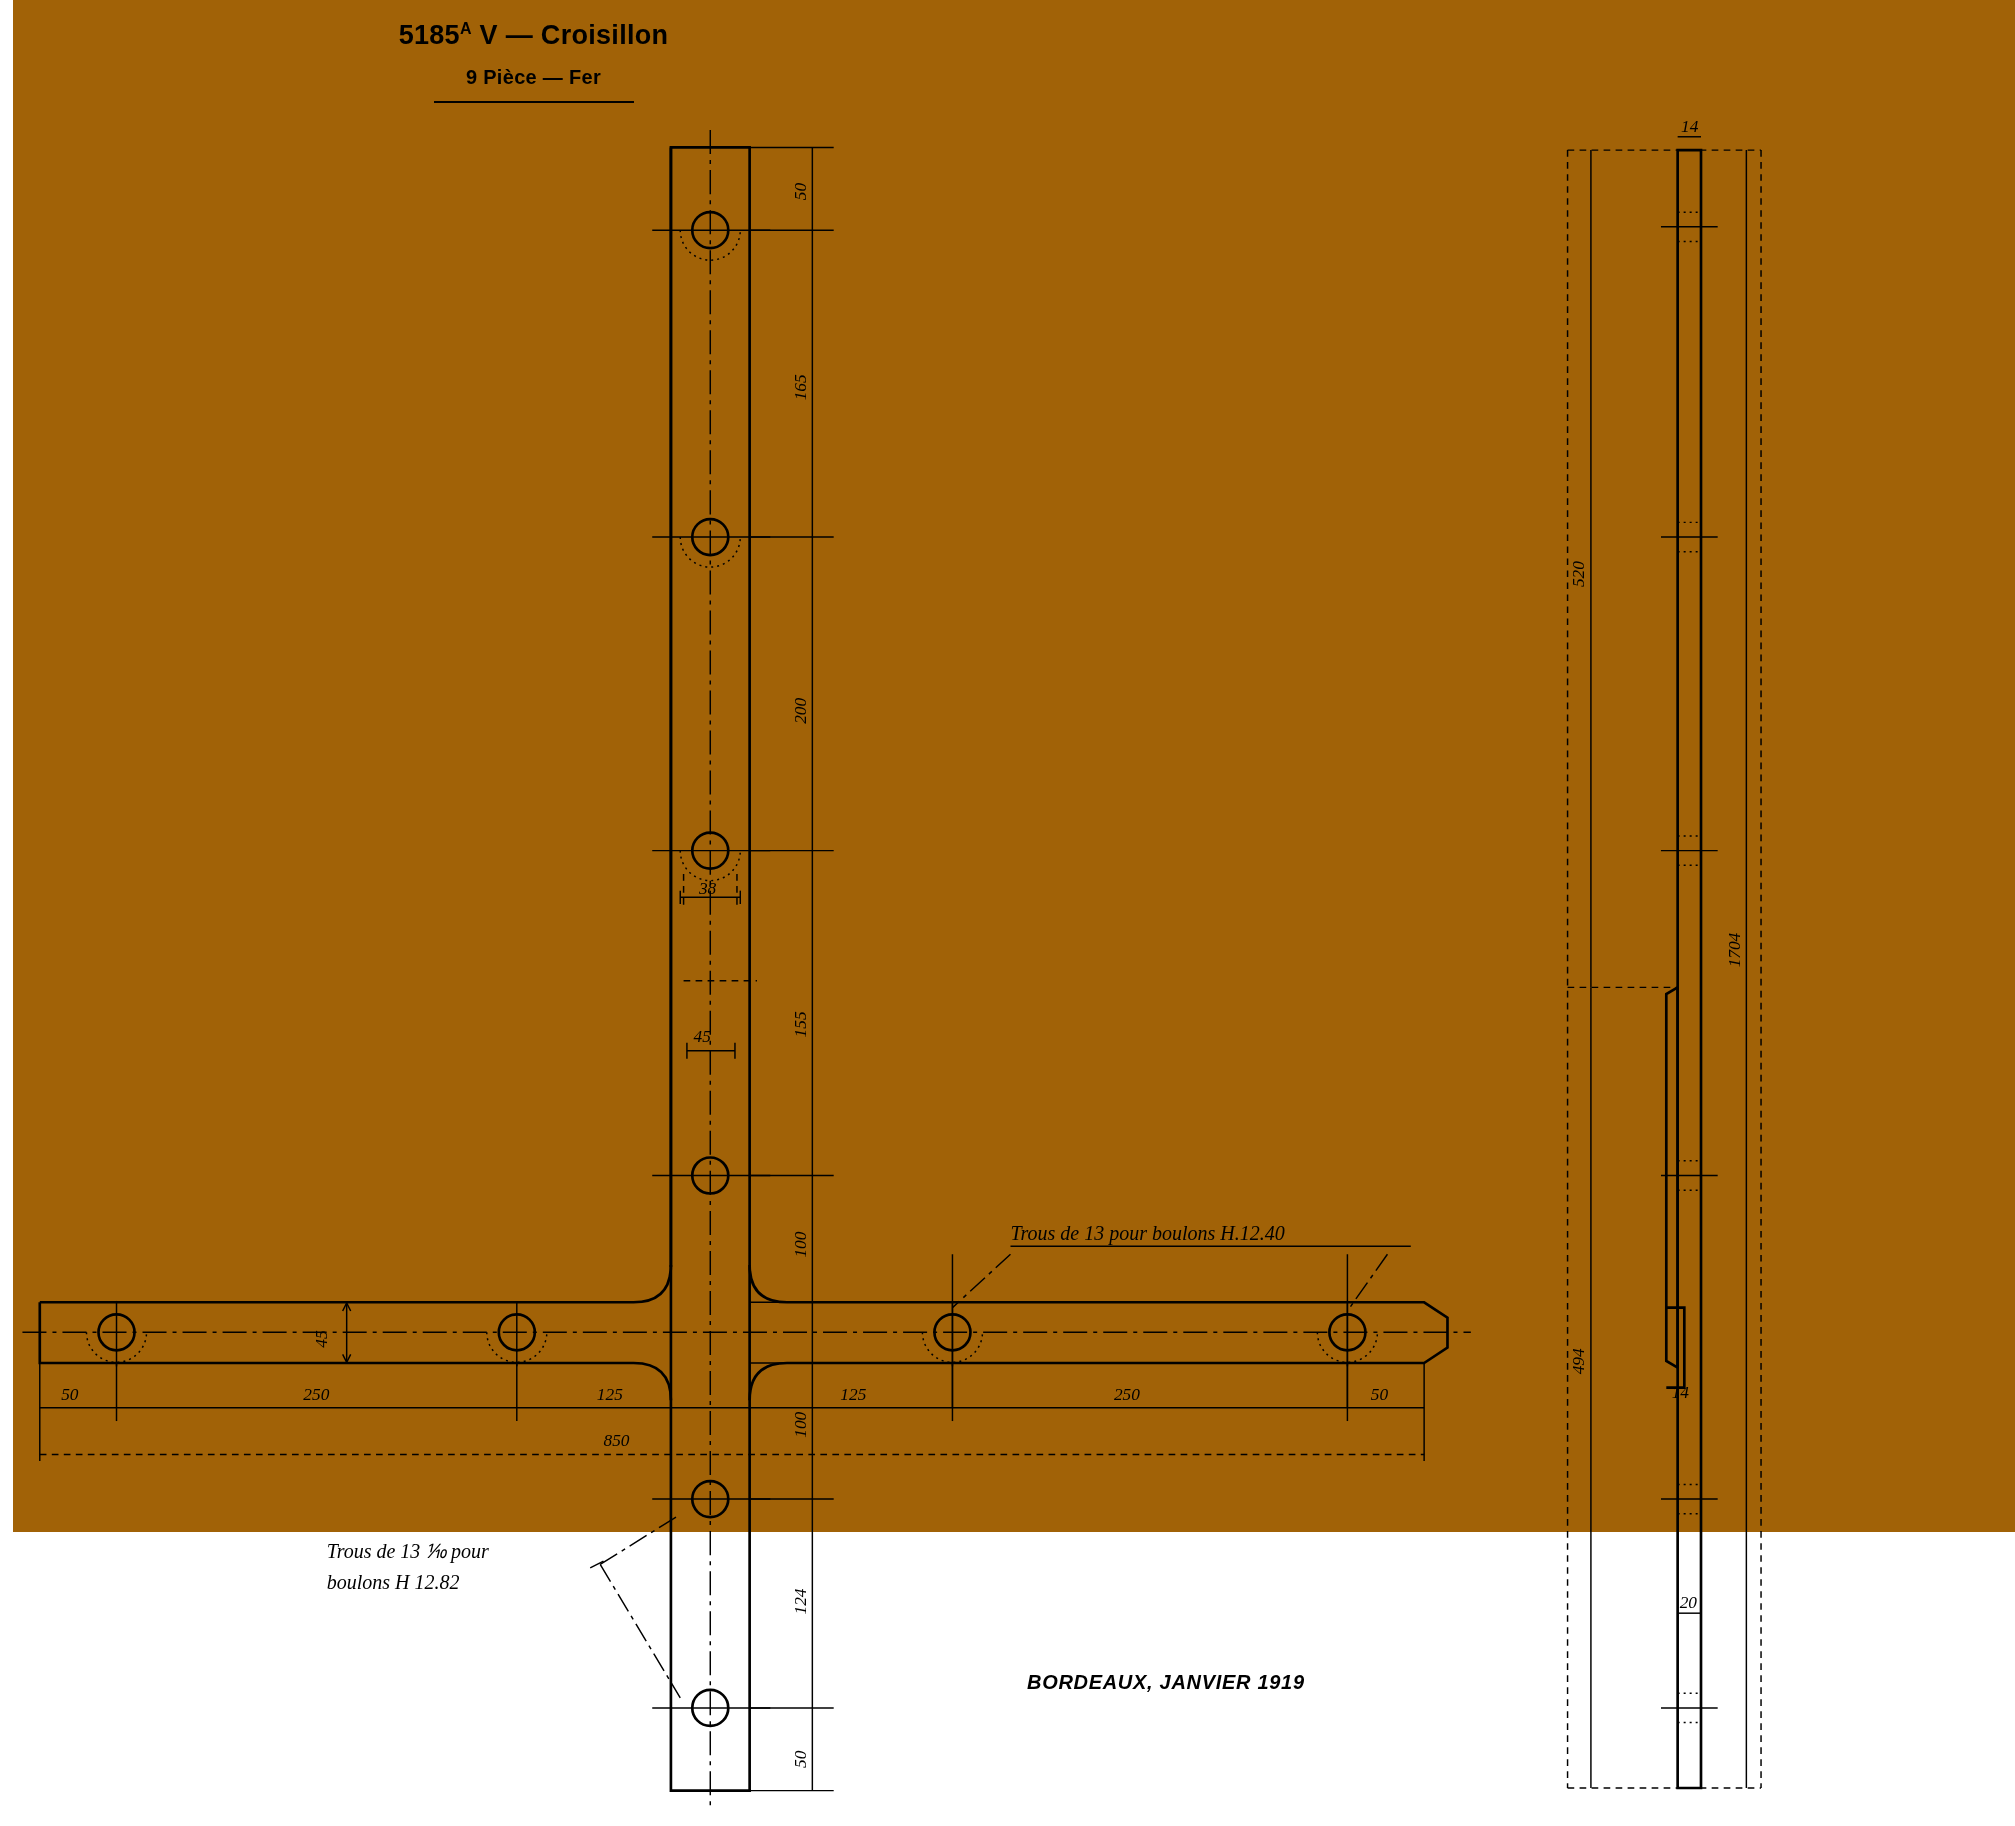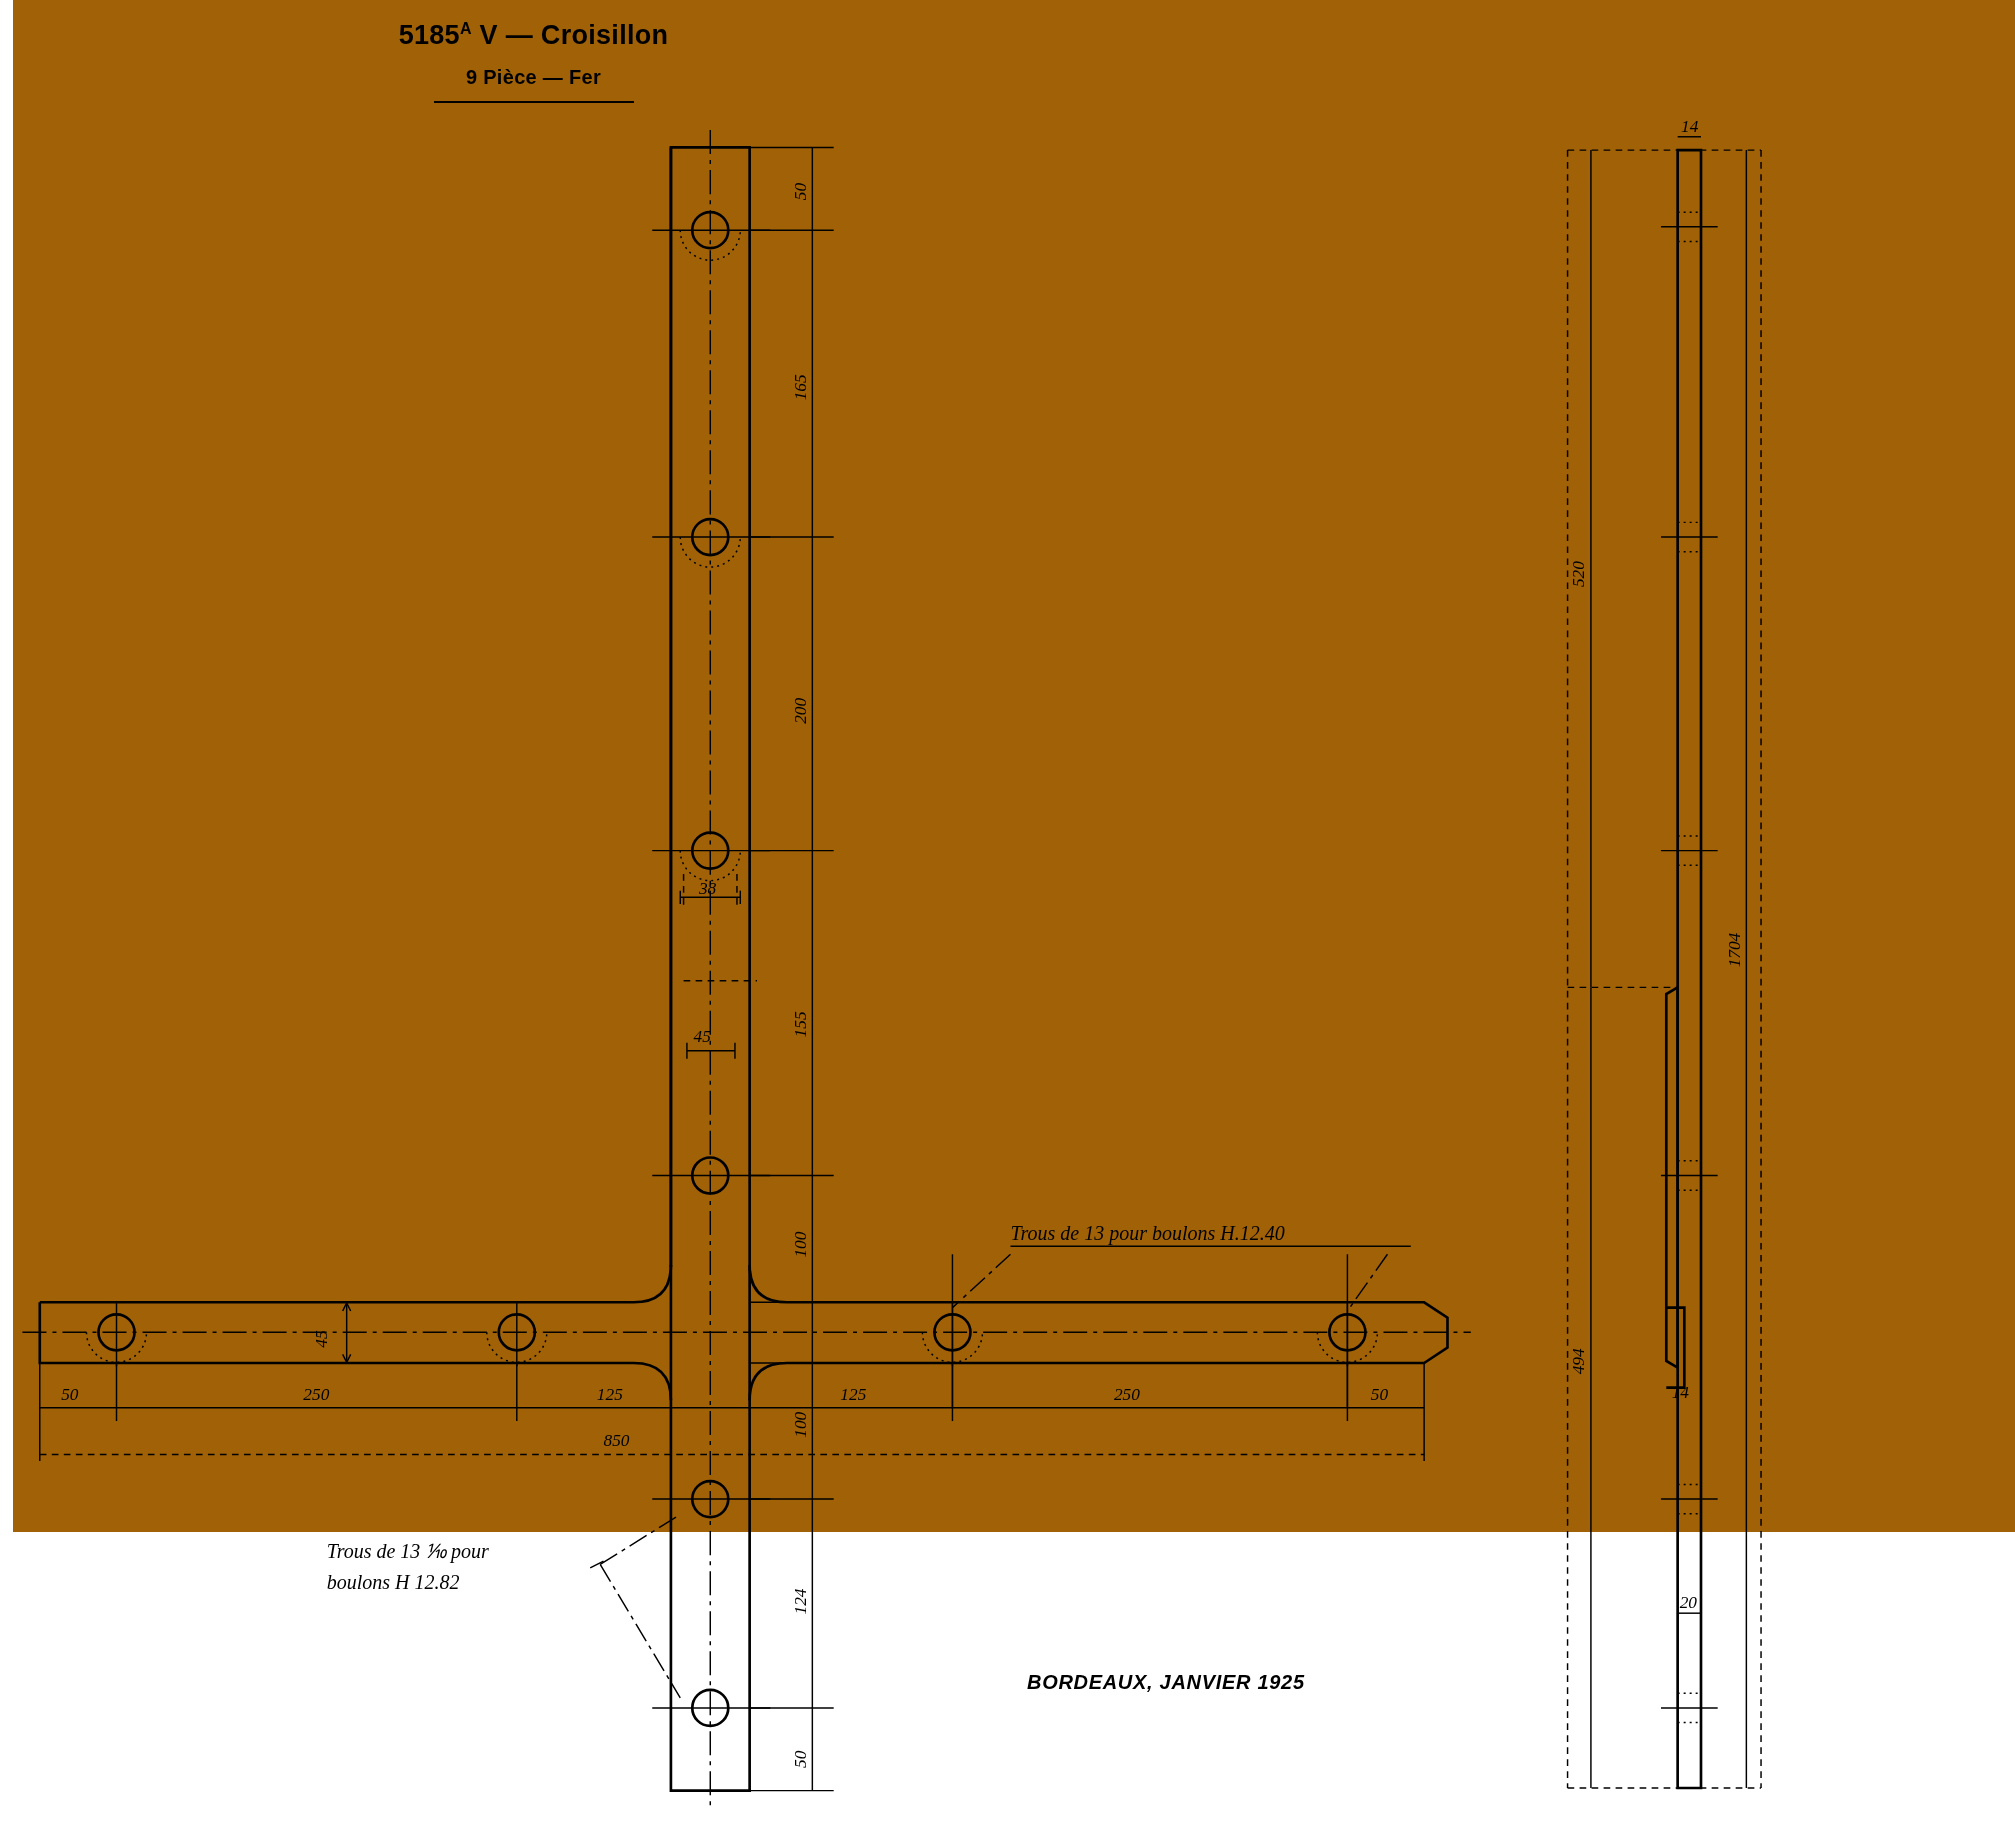--- a/index.html
+++ b/index.html
@@ -93,21 +93,21 @@
     <div class="title-main">
       <span>5185</span><span class="sup">A</span>
       <span>V</span>
       <span>—</span>
       <span>Croisillon</span>
     </div>
     <div class="title-sub">9 Pièce — Fer</div>
     <div class="title-rule"></div>
   </div>
 
-  <div class="footer-text">BORDEAUX, JANVIER 1925</div>
+  <div class="footer-text">BORDEAUX, JANVIER 1919</div>
 
   <svg class="draw" viewBox="0 0 3020 2737">
     <defs>
       <style>
         .ol { fill: none; stroke: #000; stroke-width: 4; }
         .thin { fill: none; stroke: #000; stroke-width: 2.2; }
         .hid { fill: none; stroke: #000; stroke-width: 2.2; stroke-dasharray: 10 8; }
         .dot { fill: none; stroke: #000; stroke-width: 2.2; stroke-dasharray: 3 6; }
         .cl  { fill: none; stroke: #000; stroke-width: 2.2; stroke-dasharray: 36 9 6 9; }
         .dimline { fill: none; stroke: #000; stroke-width: 2.2; }

